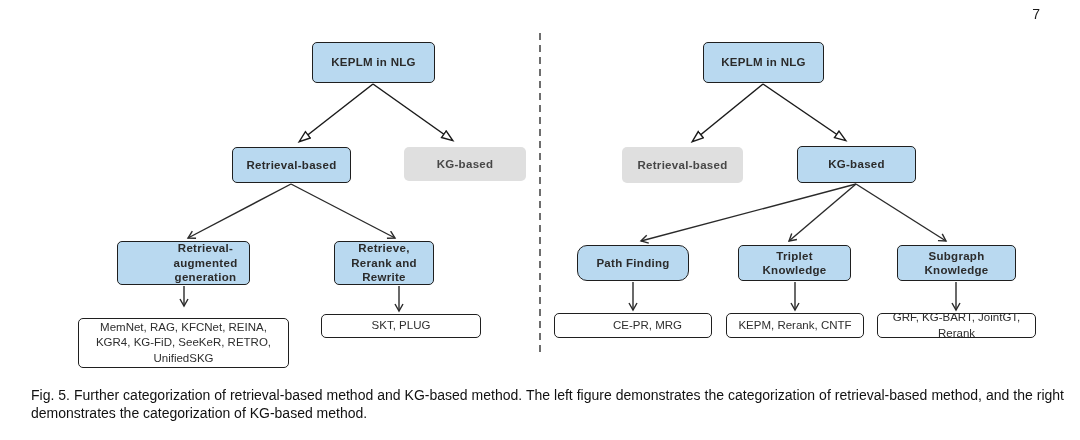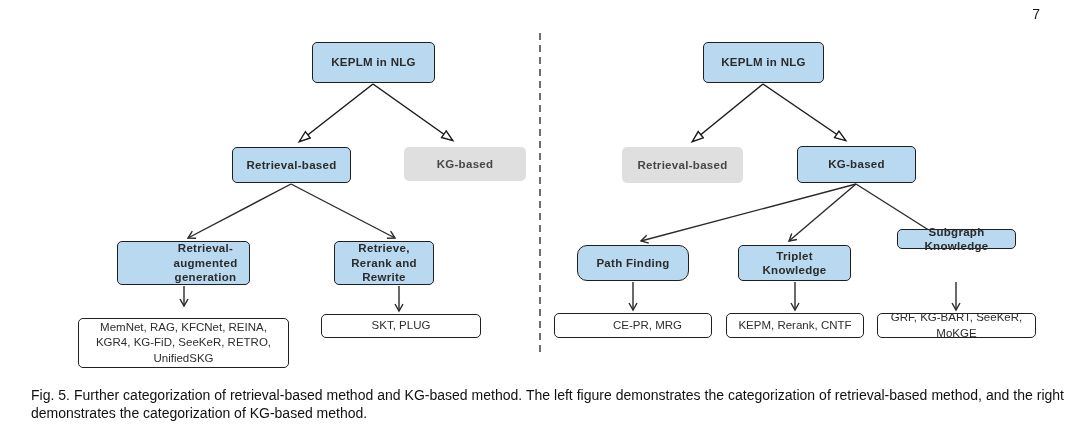--- a/index.html
+++ b/index.html
@@ -61,20 +61,20 @@
     <div class="node blue" style="left:88px;top:241px;width:133px;height:44px;padding-left:48px;">Retrieval-augmented generation</div>
     <div class="node blue" style="left:305px;top:241px;width:100px;height:44px;">Retrieve, Rerank and Rewrite</div>
     <div class="node leaf" style="left:49px;top:318px;width:211px;height:50px;">MemNet, RAG, KFCNet, REINA, KGR4, KG-FiD, SeeKeR, RETRO, UnifiedSKG</div>
     <div class="node leaf" style="left:292px;top:314px;width:160px;height:24px;">SKT, PLUG</div>
 
     <div class="node blue" style="left:674px;top:42px;width:121px;height:41px;">KEPLM in NLG</div>
     <div class="node gray" style="left:593px;top:147px;width:121px;height:36px;">Retrieval-based</div>
     <div class="node blue" style="left:768px;top:146px;width:119px;height:37px;">KG-based</div>
     <div class="node blue" style="left:548px;top:245px;width:112px;height:36px;border-radius:10px;">Path Finding</div>
     <div class="node blue" style="left:709px;top:245px;width:113px;height:36px;">Triplet Knowledge</div>
-    <div class="node blue" style="left:868px;top:229px;width:119px;height:20px;">Subgraph Knowledge</div>
+    <div class="node blue" style="left:868px;top:245px;width:119px;height:36px;">Subgraph Knowledge</div>
     <div class="node leaf" style="left:525px;top:313px;width:158px;height:25px;padding-left:33px;">CE-PR, MRG</div>
     <div class="node leaf" style="left:697px;top:313px;width:138px;height:25px;">KEPM, Rerank, CNTF</div>
-    <div class="node leaf" style="left:848px;top:313px;width:159px;height:25px;">GRF, KG-BART, SeeKeR, MoKGE</div>
+    <div class="node leaf" style="left:848px;top:313px;width:159px;height:25px;">GRF, KG-BART, JointGT, Rerank</div>
   </div>
 
   <div class="caption">Fig. 5. Further categorization of retrieval-based method and KG-based method. The left figure demonstrates the categorization of retrieval-based method, and the right demonstrates the categorization of KG-based method.</div>
 </div>
 
 </body></html>

